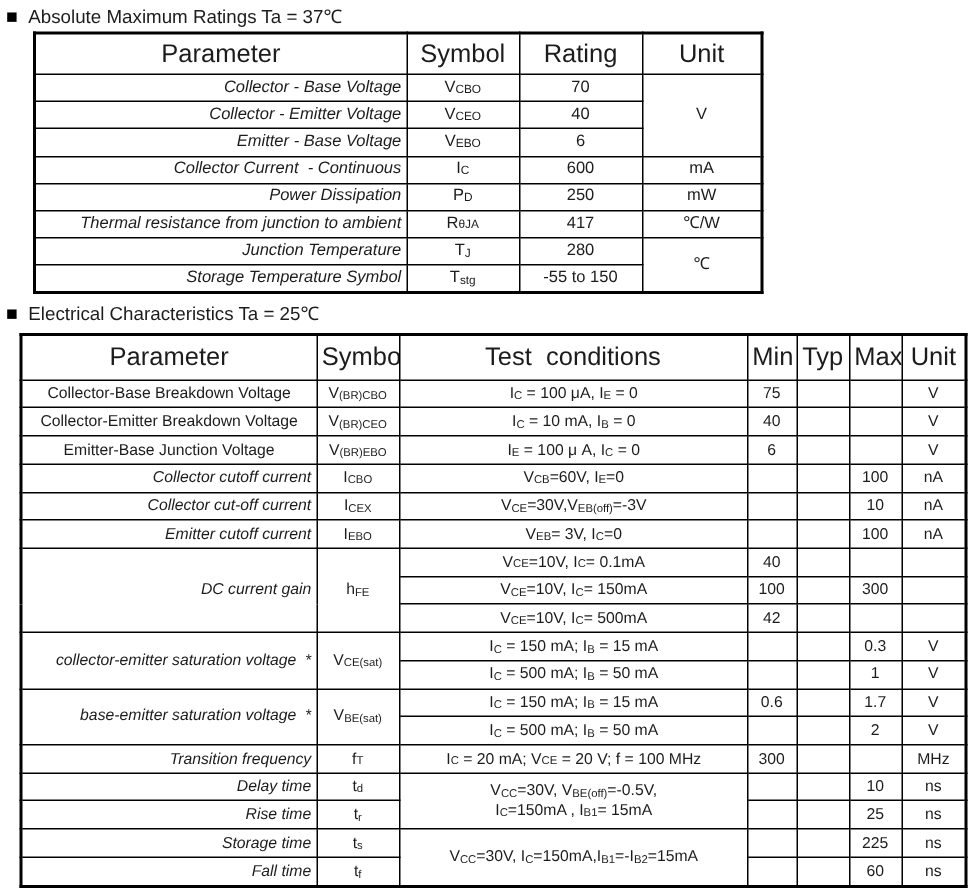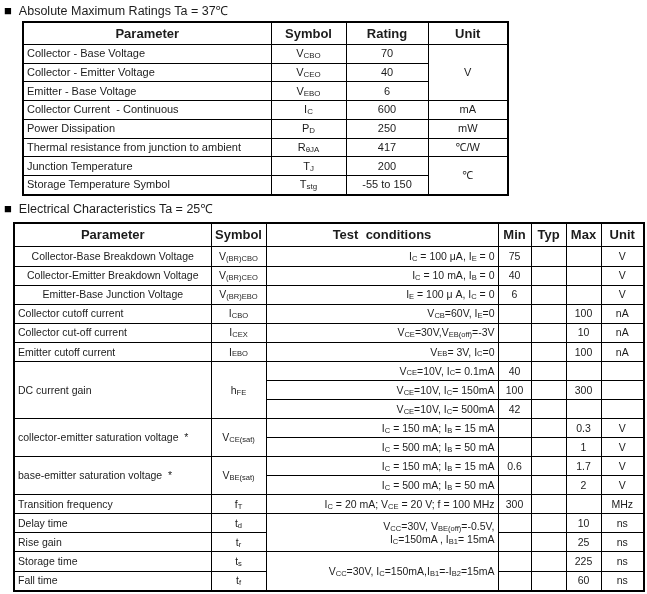--- a/index.html
+++ b/index.html
@@ -32,24 +32,24 @@
   td,th{
     border:1px solid #000;
     padding:0 3px;
     vertical-align:middle;
     overflow:hidden;
     line-height:1.2;
   }
   th{font-weight:normal;text-align:center;white-space:pre;}
   #t1{left:22px;top:21px;width:485px;height:175px;font-size:11px;}
   #t2{left:13px;top:222px;width:630px;height:370px;font-size:10.5px;}
-  #t1 th,#t2 th{font-size:13px;font-weight:bold;}
-  .l{text-align:left;white-space:pre-wrap;}
+  #t1 th,#t2 th{font-size:17px;}
+  .l{text-align:right;white-space:pre-wrap;font-style:italic;}
   .c{text-align:center;}
-  .cond{text-align:right;white-space:pre-line;padding-left:4px;}
+  .cond{text-align:center;white-space:pre-line;padding-left:4px;}
   sub{
     font-size:72%;
     vertical-align:baseline;
     position:relative;
     top:0.12em;
   }
 </style>
 </head>
 <body>
 
@@ -104,21 +104,21 @@
     </tr>
     <tr>
       <td class="l">Thermal resistance from junction to ambient</td>
       <td class="c">R<sub>θJA</sub></td>
       <td class="c">417</td>
       <td class="c">℃/W</td>
     </tr>
     <tr>
       <td class="l">Junction Temperature</td>
       <td class="c">T<sub>J</sub></td>
-      <td class="c">200</td>
+      <td class="c">280</td>
       <td class="c" rowspan="2">℃</td>
     </tr>
     <tr>
       <td class="l">Storage Temperature Symbol</td>
       <td class="c">T<sub>stg</sub></td>
       <td class="c">-55 to 150</td>
     </tr>
   </tbody>
     </table>
 
@@ -275,21 +275,21 @@
       <td class="l">Delay time</td>
       <td class="c">t<sub>d</sub></td>
       <td class="cond" rowspan="2">V<sub>CC</sub>=30V, V<sub>BE(off)</sub>=-0.5V,
 I<sub>C</sub>=150mA , I<sub>B1</sub>= 15mA</td>
       <td class="c"></td>
       <td class="c"></td>
       <td class="c">10</td>
       <td class="c">ns</td>
     </tr>
     <tr>
-      <td class="l">Rise gain</td>
+      <td class="l">Rise time</td>
       <td class="c">t<sub>r</sub></td>
       <td class="c"></td>
       <td class="c"></td>
       <td class="c">25</td>
       <td class="c">ns</td>
     </tr>
 
     <tr>
       <td class="l">Storage time</td>
       <td class="c">t<sub>s</sub></td>

